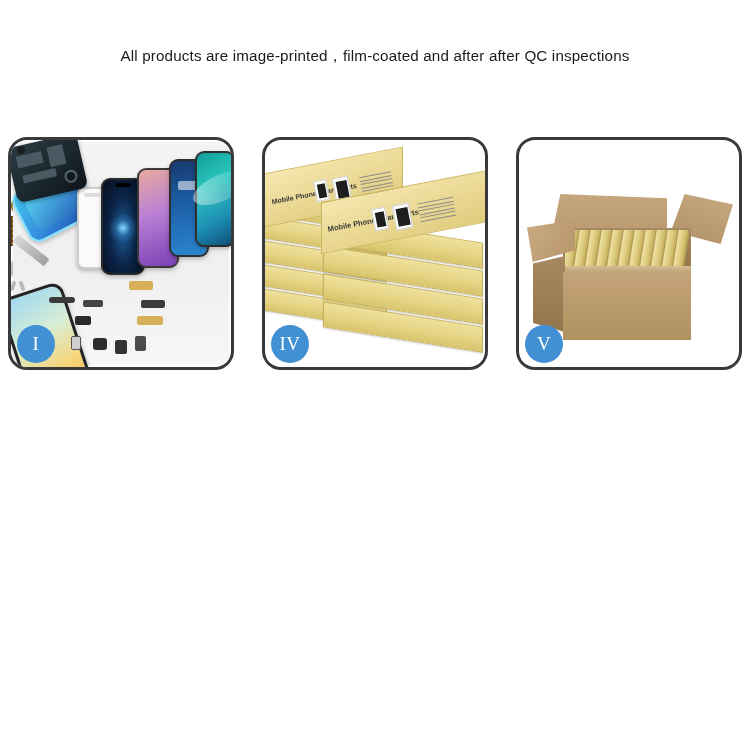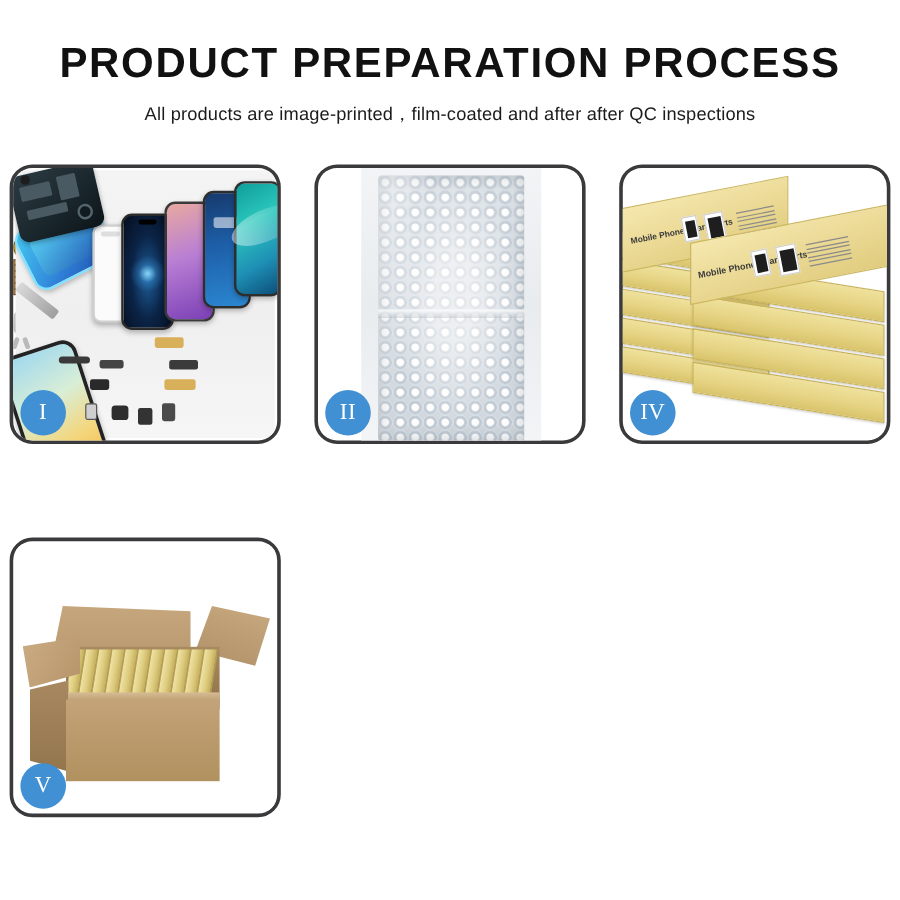--- a/index.html
+++ b/index.html
@@ -411,21 +411,20 @@
     position:absolute; left:52px; top:156px; width:12px; height:15px;
     background: rgba(130,106,70,.55);
   }
 </style>
 </head>
 <body>
 
 <div id="page">
 
   <div class="header">
-    <div class="main-title">PRODUCT PREPARATION PROCESS</div>
     <div class="sub-title">All products are image-printed，film-coated and after after QC inspections</div>
   </div>
 
   <div class="grid">
 
     <div class="panel">
       <div class="panel-art">
         <div class="p1-bg"></div>
         <div class="phone ph-screenprot"></div>
         <div class="phone ph-glass"></div>
@@ -459,30 +458,20 @@
         <div class="part pt-sm4"></div>
         <div class="part pt-sm5"></div>
         <div class="part pt-sm6"></div>
         <div class="pt-tool"></div>
         <div class="pt-tool2"></div>
         <div class="pt-screws"></div>
       </div>
       <div class="badge">I</div>
     </div>
 
-    <div class="panel">
-      <div class="panel-art">
-        <div class="p2-bg"></div>
-        <div class="wrap-sheet"></div>
-        <div class="bubbles"></div>
-        <div class="bubbles-overlay"></div>
-        <div class="wrap-seam"></div>
-      </div>
-      <div class="badge">II</div>
-    </div>
 
 
     <div class="panel">
       <div class="panel-art">
         <div class="p4-bg"></div>
         <div class="stack">
           <div class="sbox sb-l5"></div>
           <div class="sbox sb-l4"></div>
           <div class="sbox sb-l3"></div>
           <div class="sbox sb-l2"></div>

